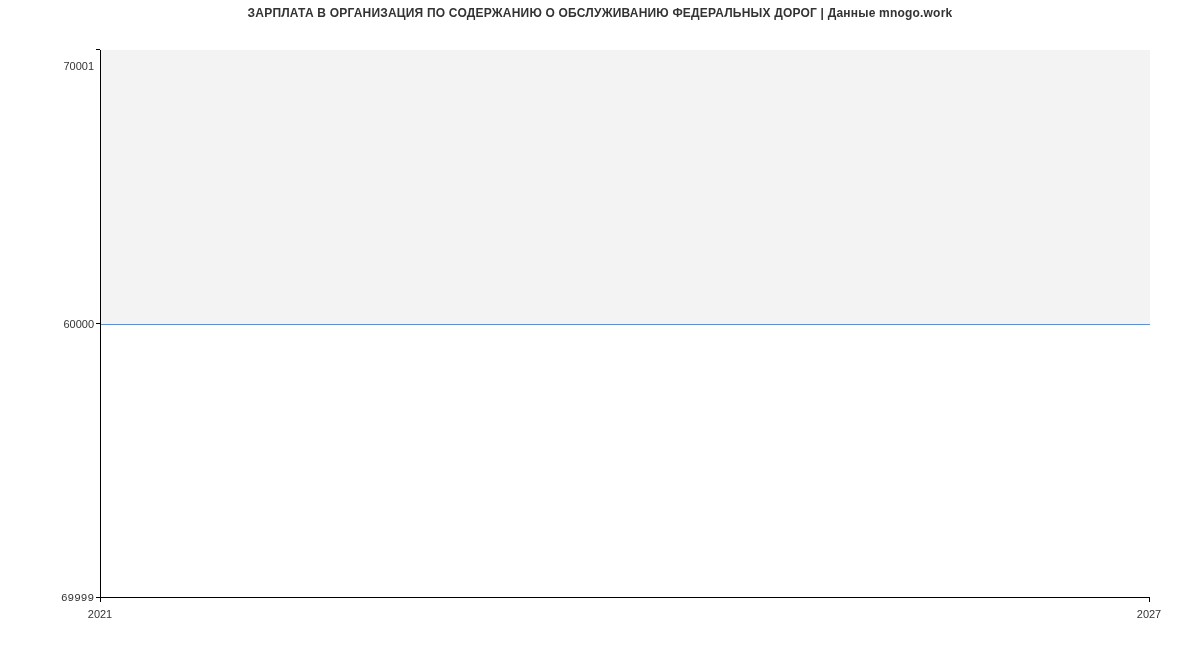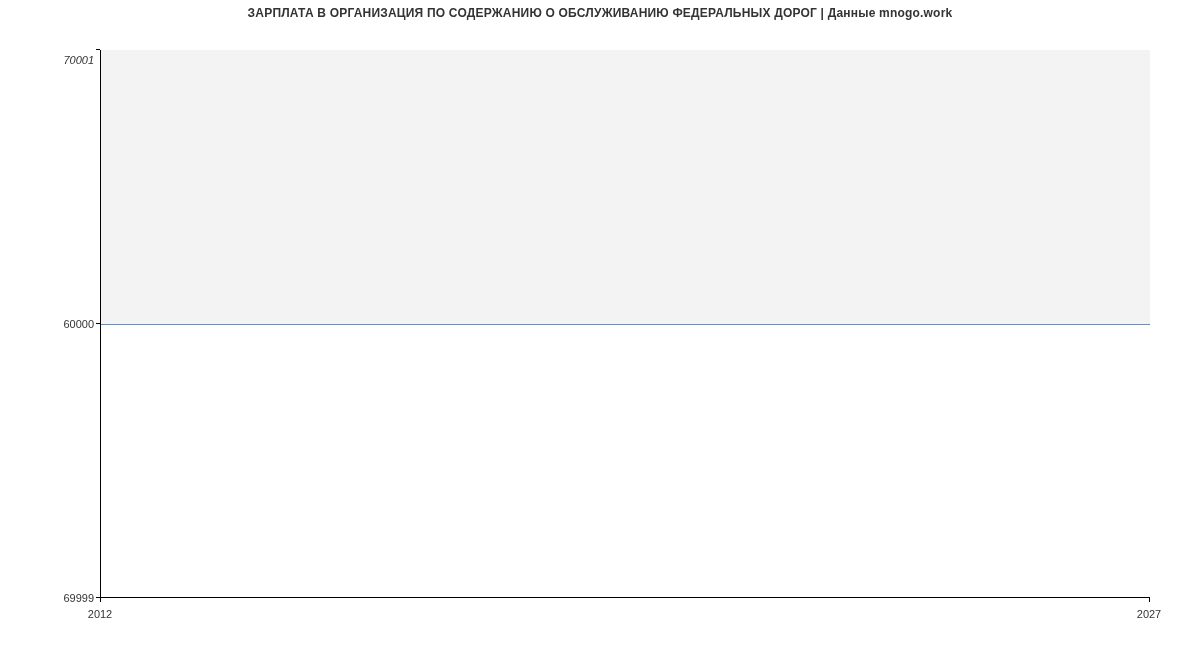--- a/index.html
+++ b/index.html
@@ -59,23 +59,23 @@
     .y-tick.t2 { top: 49px;  }
     .y-label {
       position: absolute;
       right: 1106px;
       font-size: 11px;
       color: #333333;
       text-align: right;
       white-space: nowrap;
       transform: translateY(-50%);
     }
-    .y-label.l0 { top: 598px; }
+    .y-label.l0 { top: 598px; font-family: Liberation Mono, monospace; }
     .y-label.l1 { top: 324px; }
-    .y-label.l2 { top: 60px; font-style: italic;  }
+    .y-label.l2 { top: 66px;  }
     .x-tick {
       position: absolute;
       top: 598px;
       width: 1px;
       height: 4px;
       background: #000000;
     }
     .x-tick.x0 { left: 100px; }
     .x-tick.x1 { left: 1149px; }
     .x-label {
@@ -102,14 +102,14 @@
 <div class="y-tick t1"></div>
 <div class="y-tick t2"></div>
 
 <div class="y-label l0">69999</div>
 <div class="y-label l1">60000</div>
 <div class="y-label l2">70001</div>
 
 <div class="x-tick x0"></div>
 <div class="x-tick x1"></div>
 
-<div class="x-label xl0">2012</div>
+<div class="x-label xl0">2021</div>
 <div class="x-label xl1">2027</div>
 
 </body></html>

